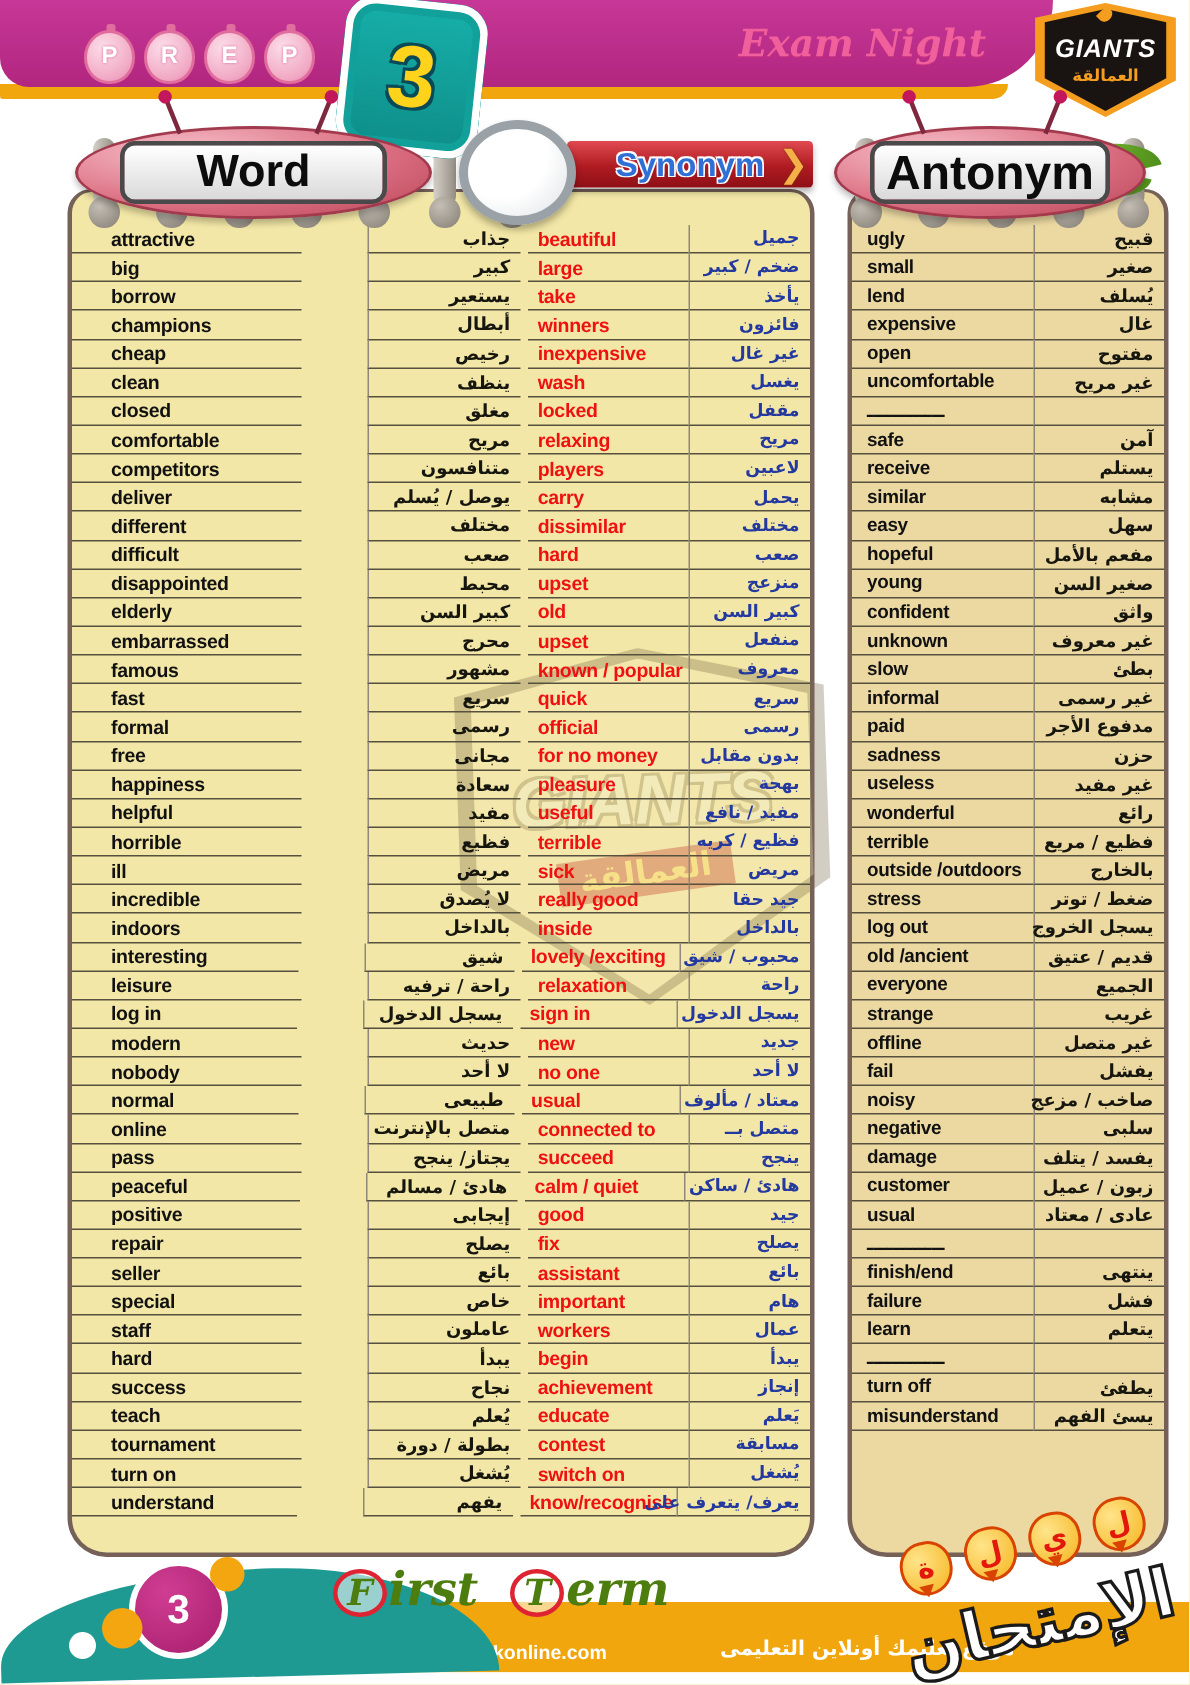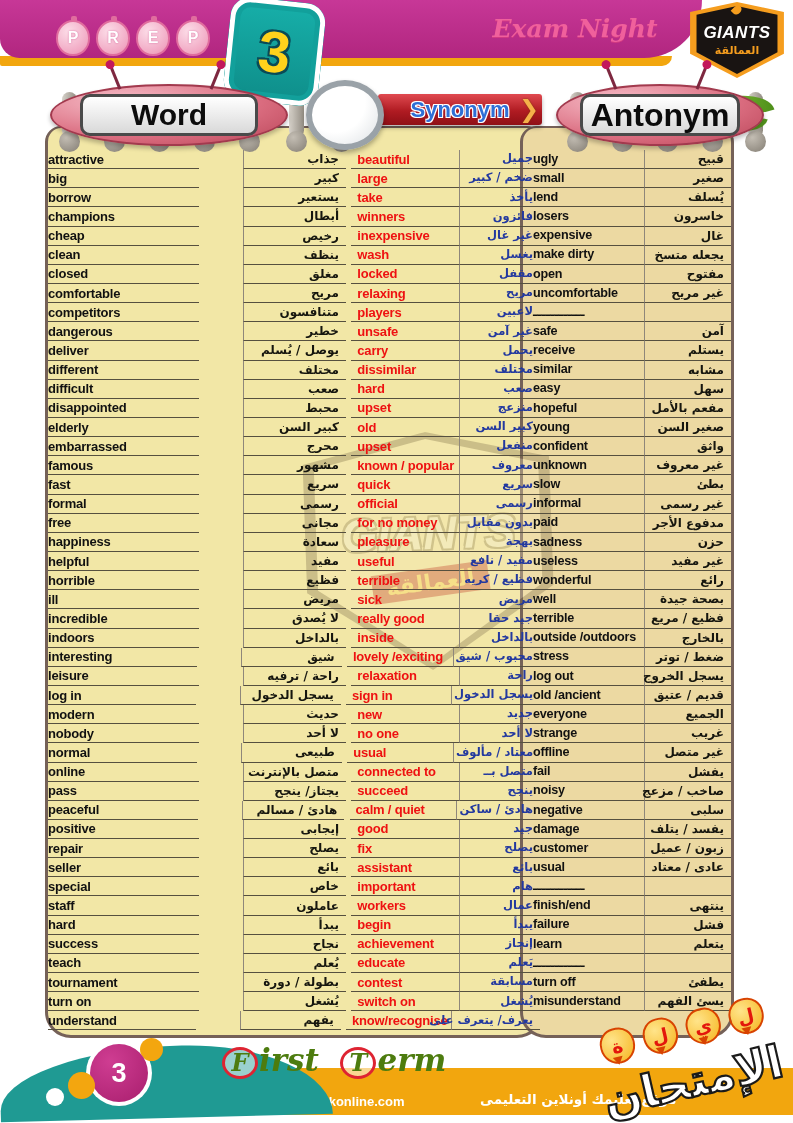--- a/index.html
+++ b/index.html
@@ -72,29 +72,29 @@
     border-radius:3px;display:flex;align-items:center;justify-content:center;
     box-shadow:0 3px 4px rgba(0,0,0,.3);}
   .syn-banner .lbl{font-weight:bold;font-size:22px;color:#2f6fd6;
     text-shadow:-1px -1px 0 #fff,1px -1px 0 #fff,-1px 1px 0 #fff,1px 1px 0 #fff;}
   .syn-banner .chev{position:absolute;right:3px;top:1px;font-size:24px;font-weight:bold;color:#f5b04a;
     text-shadow:0 0 2px #7a3c00;}
 
   
   .panel{position:absolute;top:126px;height:912px;border:3px solid #756158;border-top-width:2px;}
   #panelA{left:45px;width:498px;background:#f2e7a6;border-radius:16px 16px 26px 26px;}
-  #panelB{left:520px;width:214px;background:#ecd9a2;border-radius:16px 16px 26px 26px;}
+  #panelB{left:565px;width:214px;background:#ecd9a2;border-radius:16px 16px 26px 26px;}
   .rows{position:absolute;left:0;right:0;top:22px;z-index:2;}
   .row{display:flex;height:19.15px;align-items:center;line-height:1;}
   .cell{height:100%;display:flex;align-items:center;border-bottom:1px solid #56503f;}
   .en{font-weight:bold;font-size:13px;color:#111;white-space:nowrap;letter-spacing:-.2px;}
   .ar{font-weight:bold;font-size:12px;color:#16160f;direction:rtl;justify-content:flex-start;
       padding-left:2px;padding-right:7px;white-space:nowrap;border-left:1px solid #8f877a;
       font-family:"DejaVu Sans",sans-serif;}
-  .c-word-en{width:34%;}
+  .c-word-en{width:34%;padding-left:26px;}
   .c-word-ar{width:22.8%;margin-left:44px;}
   .spacer{width:1.2%;height:100%;}
   .c-syn-en{width:24%;padding-left:6px;color:#ee1111;}
   .c-syn-ar{width:18%;color:#23399f;font-size:11.5px;}
   .c-ant-en{width:58%;padding-left:10px;font-size:12.6px;}
   .c-ant-ar{width:42%;}
 
   
   .watermark{position:absolute;left:295px;top:432px;width:268px;height:238px;opacity:.32;z-index:1;
     pointer-events:none;transform:rotate(-2deg);}
@@ -237,27 +237,20 @@
   </div>
 
   <div class="row">
     <div class="cell en c-word-en">competitors</div>
     <div class="cell ar c-word-ar">متنافسون</div>
     <div class="spacer"></div>
     <div class="cell en c-syn-en">players</div>
     <div class="cell ar c-syn-ar">لاعبين</div>
   </div>
 
-  <div class="row">
-    <div class="cell en c-word-en">dangerous</div>
-    <div class="cell ar c-word-ar">خطير</div>
-    <div class="spacer"></div>
-    <div class="cell en c-syn-en">unsafe</div>
-    <div class="cell ar c-syn-ar">غير آمن</div>
-  </div>
 
   <div class="row">
     <div class="cell en c-word-en">deliver</div>
     <div class="cell ar c-word-ar">يوصل / يُسلم</div>
     <div class="spacer"></div>
     <div class="cell en c-syn-en">carry</div>
     <div class="cell ar c-syn-ar">يحمل</div>
   </div>
 
   <div class="row">
@@ -551,34 +544,26 @@
   <div class="row">
     <div class="cell en c-ant-en">small</div>
     <div class="cell ar c-ant-ar">صغير</div>
   </div>
 
   <div class="row">
     <div class="cell en c-ant-en">lend</div>
     <div class="cell ar c-ant-ar">يُسلف</div>
   </div>
 
-  <div class="row">
-    <div class="cell en c-ant-en">losers</div>
-    <div class="cell ar c-ant-ar">خاسرون</div>
-  </div>
 
   <div class="row">
     <div class="cell en c-ant-en">expensive</div>
     <div class="cell ar c-ant-ar">غال</div>
   </div>
 
-  <div class="row">
-    <div class="cell en c-ant-en">make dirty</div>
-    <div class="cell ar c-ant-ar">يجعله متسخ</div>
-  </div>
 
   <div class="row">
     <div class="cell en c-ant-en">open</div>
     <div class="cell ar c-ant-ar">مفتوح</div>
   </div>
 
   <div class="row">
     <div class="cell en c-ant-en">uncomfortable</div>
     <div class="cell ar c-ant-ar">غير مريح</div>
   </div>
@@ -651,24 +636,20 @@
   <div class="row">
     <div class="cell en c-ant-en">useless</div>
     <div class="cell ar c-ant-ar">غير مفيد</div>
   </div>
 
   <div class="row">
     <div class="cell en c-ant-en">wonderful</div>
     <div class="cell ar c-ant-ar">رائع</div>
   </div>
 
-  <div class="row">
-    <div class="cell en c-ant-en">well</div>
-    <div class="cell ar c-ant-ar">بصحة جيدة</div>
-  </div>
 
   <div class="row">
     <div class="cell en c-ant-en">terrible</div>
     <div class="cell ar c-ant-ar">فظيع / مريع</div>
   </div>
 
   <div class="row">
     <div class="cell en c-ant-en">outside /outdoors</div>
     <div class="cell ar c-ant-ar">بالخارج</div>
   </div>

